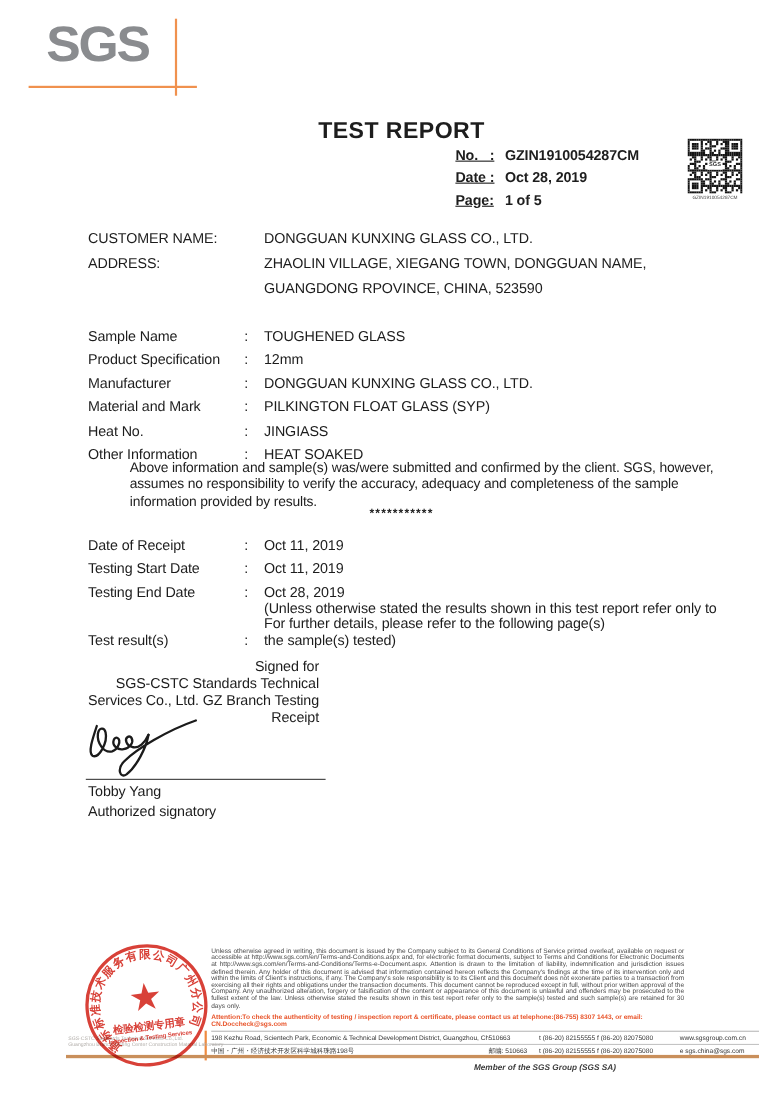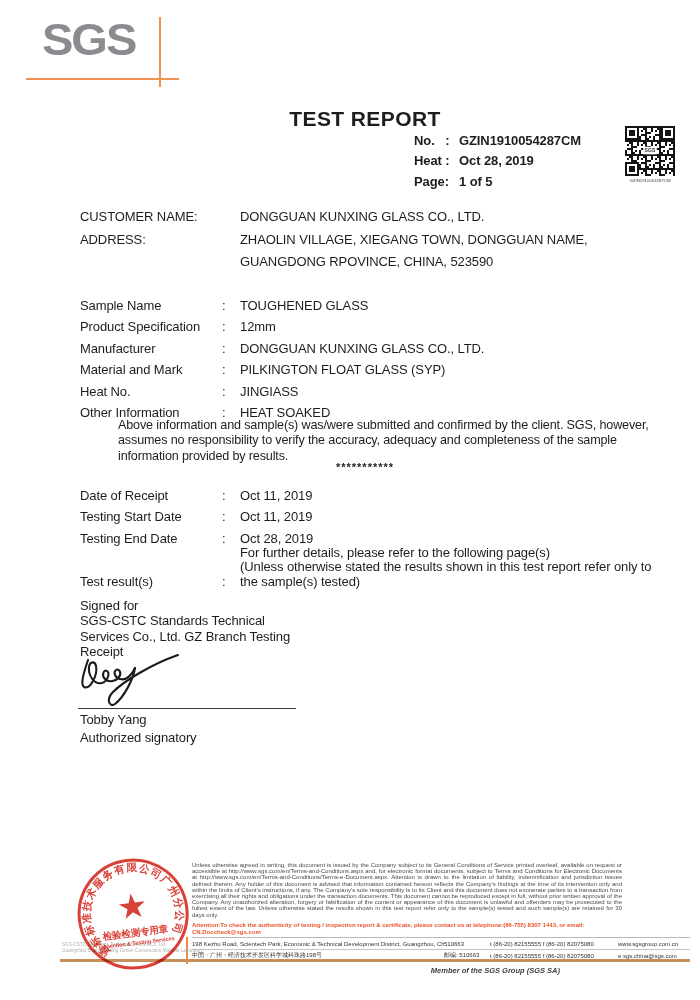--- a/index.html
+++ b/index.html
@@ -12,21 +12,21 @@
   .sgs-logo{top:16px;left:42px;font-size:47px;font-weight:bold;color:#8a8c8f;
             letter-spacing:-2px;line-height:1;transform:scaleY(.96);}
   .logo-hline{top:78px;left:26px;width:153px;height:2px;background:#f0914e;}
   .logo-vline{top:17px;left:159px;width:2px;height:70px;background:#f0914e;}
 
   
   .title{top:107px;left:0;width:730px;text-align:center;font-size:21px;font-weight:bold;
          letter-spacing:.4px;}
   .meta{top:133px;left:414px;font-size:13px;font-weight:bold;}
   .meta-row{display:flex;height:20.3px;align-items:flex-start;}
-  .meta-label{width:45px;white-space:pre;}
+  .meta-label{width:45px;white-space:pre;text-decoration:underline;}
   .meta-value{white-space:nowrap;}
 
   
   .qr-box{top:126px;left:625px;width:50px;height:50px;}
   .qr-center{position:absolute;left:17px;top:20px;width:16px;height:9px;background:#fff;
              font-size:6px;font-weight:bold;color:#333;text-align:center;line-height:9px;
              letter-spacing:0;transform:scale(.85);}
   .qr-caption{top:178px;left:612px;width:76px;text-align:center;font-size:6px;color:#444;
               transform:scale(.72);transform-origin:center top;white-space:nowrap;letter-spacing:0;}
 
@@ -46,21 +46,21 @@
   .dates{top:481px;}
   .multi .info-row{height:auto;}
   .val-line{white-space:nowrap;line-height:14.6px;}
 
   .disclaimer{top:418px;left:80px;font-size:12.6px;line-height:15.3px;letter-spacing:-0.15px;}
   .disc-line{white-space:nowrap;margin-left:38px;}
   .stars{top:461px;left:0;width:730px;text-align:center;font-size:11px;font-weight:bold;letter-spacing:1px;}
 
   
   .signature{top:598px;left:80px;font-size:13px;line-height:15.4px;}
-  .sig-line{white-space:nowrap;}
+  .sig-line{white-space:nowrap;text-align:right;}
   .sig-svg{top:650px;left:74px;}
   .sig-rule{top:708px;left:78px;width:218px;border-top:1.6px solid #3a3a3a;}
   .sig-name{top:712px;left:80px;font-size:13px;}
   .sig-role{top:730px;left:80px;font-size:13px;}
 
   
   .fineprint{top:862px;left:192px;width:430px;font-size:6px;line-height:6.2px;color:#4a4a4a;
              text-align:justify;letter-spacing:0;}
   .attention{top:922px;left:192px;width:438px;font-size:6px;line-height:7px;font-weight:bold;
              color:#e8542a;letter-spacing:0;}
@@ -93,21 +93,21 @@
   <div class="abs logo-vline"></div>
 
   <div class="abs title">TEST REPORT</div>
 
   <div class="abs meta">
     <div class="meta-row">
       <span class="meta-label">No.   :</span>
       <span class="meta-value">GZIN1910054287CM</span>
     </div>
     <div class="meta-row">
-      <span class="meta-label">Heat :</span>
+      <span class="meta-label">Date :</span>
       <span class="meta-value">Oct 28, 2019</span>
     </div>
     <div class="meta-row">
       <span class="meta-label">Page:</span>
       <span class="meta-value">1 of  5</span>
     </div>
   </div>
 
   <div class="abs qr-box">
     <svg id="qr" width="50" height="50" viewBox="0 0 50 50" fill="#141414">
@@ -539,22 +539,22 @@
     </div>
     <div class="info-row" style="height:21.5px">
       <span class="info-label">Testing End Date</span>
       <span class="info-colon">:</span>
       <span class="info-value">Oct 28, 2019</span>
     </div>
     <div class="info-row">
       <span class="info-label">Test result(s)</span>
       <span class="info-colon">:</span>
       <span>
+        <div class="val-line">(Unless otherwise stated the results shown in this test report refer only to</div>
         <div class="val-line">For further details, please refer to the following page(s)</div>
-        <div class="val-line">(Unless otherwise stated the results shown in this test report refer only to</div>
         <div class="val-line">the sample(s) tested)</div>
       </span>
     </div>
   </div>
 
   <div class="abs signature">
     <div class="sig-line">Signed for</div>
     <div class="sig-line">SGS-CSTC Standards Technical</div>
     <div class="sig-line">Services Co., Ltd. GZ Branch Testing</div>
     <div class="sig-line">Receipt</div>

